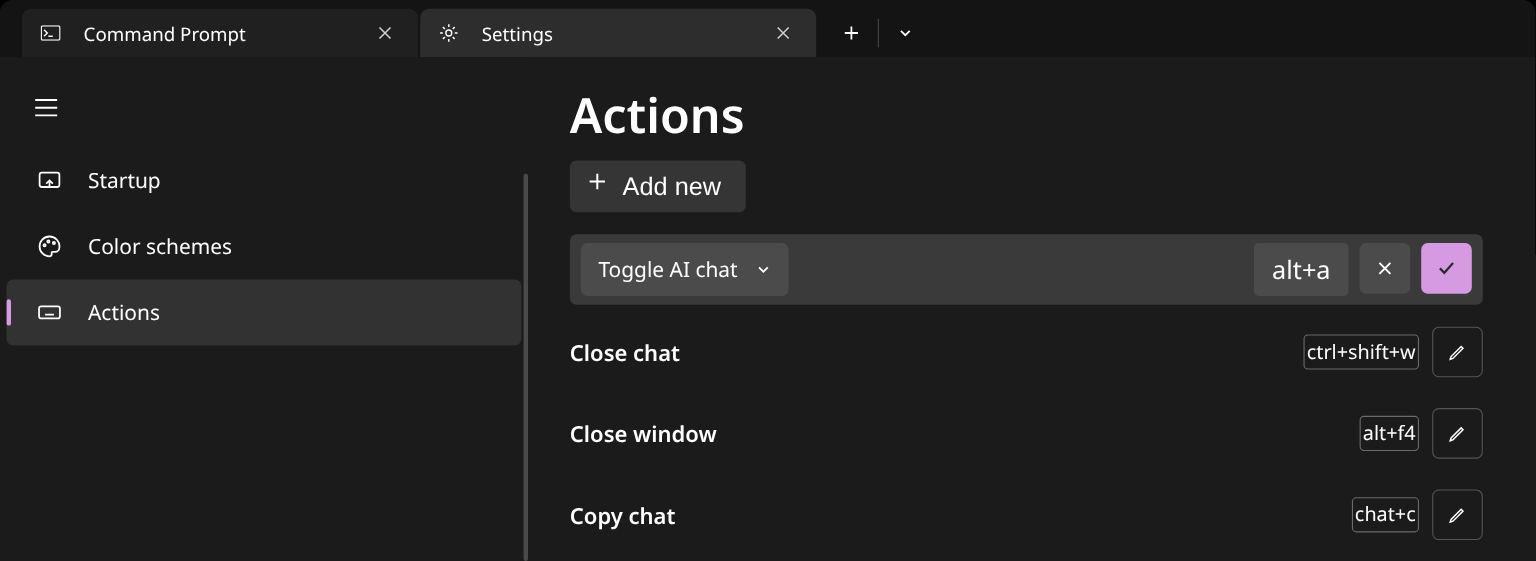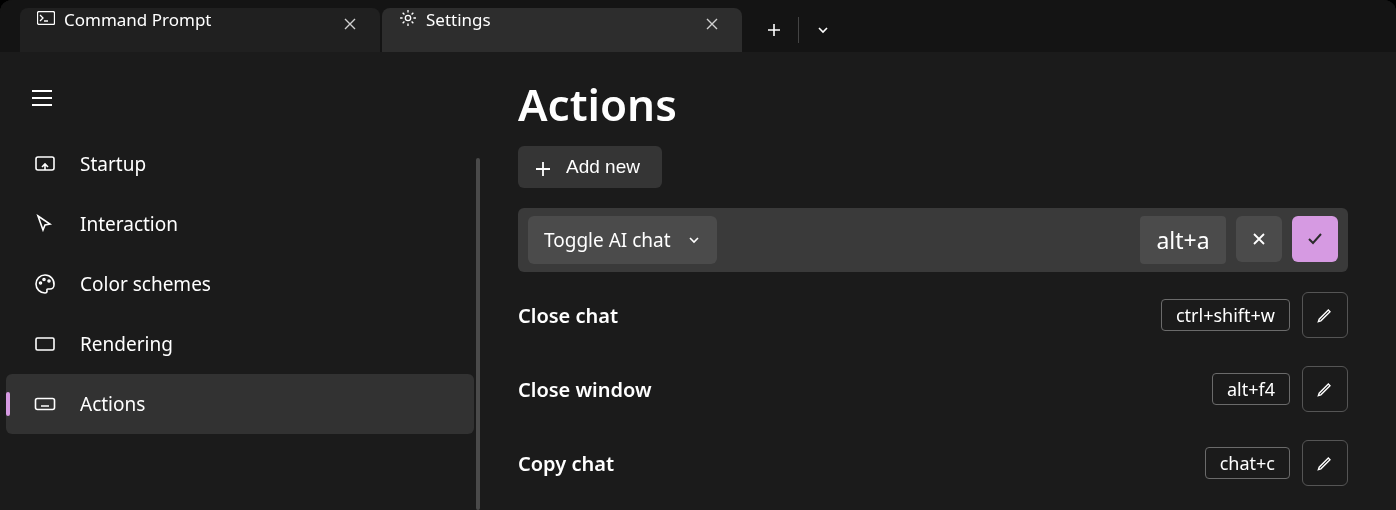--- a/index.html
+++ b/index.html
@@ -16,21 +16,21 @@
     --border:#6b6b6b;
     --btn:#353535;
     --btn-hover:#404040;
   }
   *{box-sizing:border-box;}
   html,body{margin:0;padding:0;width:1396px;height:510px;font-family:"Segoe UI",system-ui,sans-serif;background:#000;}
   .window{width:1396px;height:510px;background:var(--bg);border-radius:12px 12px 0 0;overflow:hidden;position:relative;}
 
   
   .titlebar{height:52px;background:var(--bg-darker);display:flex;align-items:flex-end;padding-left:20px;gap:0;}
-  .tab{display:flex;height:44px;padding:0 14px 0 16px;gap:8px;border-radius:8px 8px 0 0;color:var(--text);font-size:17px;cursor:default;}
+  .tab{display:flex;align-items:center;height:44px;padding:0 14px 0 16px;gap:20px;border-radius:8px 8px 0 0;color:var(--text);font-size:17px;cursor:default;}
   .tab-cmd{background:var(--tab-inactive);width:360px;}
   .tab-settings{background:var(--tab-active);width:360px;margin-left:2px;}
   .tab-icon{width:20px;height:20px;display:inline-flex;align-items:center;justify-content:center;color:var(--text);flex:0 0 auto;}
   .tab-label{flex:1 1 auto;white-space:nowrap;overflow:hidden;}
   .tab-close{width:32px;height:32px;display:flex;align-items:center;justify-content:center;border-radius:4px;color:var(--text-dim);}
   .titlebar-actions{display:flex;align-items:center;height:44px;padding-left:10px;}
   .title-btn{width:44px;height:44px;display:flex;align-items:center;justify-content:center;color:var(--text);}
   .title-divider{width:1px;height:26px;background:#444;margin:0 2px;}
 
   
@@ -41,34 +41,34 @@
   .nav{padding-top:6px;}
   .nav-item{display:flex;align-items:center;gap:22px;height:60px;padding:0 26px;color:var(--text);font-size:19px;border-radius:6px;margin:0 6px;cursor:default;}
   .nav-item.selected{background:var(--sidebar-selected);position:relative;}
   .nav-item.selected::before{content:"";position:absolute;left:0;top:18px;bottom:18px;width:4px;background:var(--accent);border-radius:2px;}
   .nav-icon{width:26px;height:26px;display:inline-flex;align-items:center;justify-content:center;color:var(--text);flex:0 0 auto;}
   .sidebar-scroll{position:absolute;right:0;top:106px;bottom:0;width:4px;background:#4a4a4a;border-radius:2px;}
 
   
   .main{flex:1;padding:22px 48px 0 38px;overflow:hidden;}
   .page-title{font-size:44px;font-weight:600;margin:0 0 12px;color:var(--text);}
-  .add-new{display:inline-flex;align-items:flex-end;gap:14px;background:var(--btn);border:none;color:var(--text);font-size:19px;padding:10px 22px 10px 16px;border-radius:6px;cursor:default;}
+  .add-new{display:inline-flex;align-items:flex-start;gap:14px;background:var(--btn);border:none;color:var(--text);font-size:23px;padding:10px 22px 10px 16px;border-radius:6px;cursor:default;}
 
   .actions-list{margin-top:20px;display:flex;flex-direction:column;gap:12px;}
 
   .row-edit{display:flex;background:var(--row-edit);border-radius:6px;padding:8px 10px;gap:10px;}
   .dropdown{display:flex;align-items:center;gap:16px;background:#4b4b4b;border-radius:6px;padding:10px 16px;color:var(--text);font-size:19px;}
   .row-edit-spacer{flex:1;}
   .kbd-input{background:#4b4b4b;border:none;border-radius:4px;color:var(--text);font-size:23px;padding:8px 14px;text-align:center;width:86px;font-family:inherit;}
   .icon-btn{width:46px;height:46px;display:flex;align-items:center;justify-content:center;background:#4b4b4b;border-radius:6px;color:var(--text);}
   .icon-btn.accept{background:var(--accent);color:#2b2b2b;}
 
   .row{display:flex;align-items:center;padding:8px 0;gap:12px;}
   .row-label{flex:1;color:var(--text);font-size:20px;font-weight:600;}
-  .kbd{border:1.5px solid var(--border);border-radius:4px;padding:3px 14px;font-size:18px;color:var(--text);font-family:inherit;}
+  .kbd{border:1.5px solid var(--border);border-radius:4px;padding:3px 2px;font-size:18px;color:var(--text);font-family:inherit;}
   .edit-btn{width:46px;height:46px;display:flex;align-items:center;justify-content:center;border:1.5px solid #555;border-radius:6px;color:var(--text);}
 
   svg{display:block;}
 </style>
 </head>
 <body>
 
 <div class="window">
 
   <div class="titlebar">
@@ -133,50 +133,34 @@
         <div class="nav-item">
           <span class="nav-icon">
             <svg width="24" height="24" viewBox="0 0 24 24" fill="none" stroke="currentColor" stroke-width="1.6">
                 <rect x="3" y="5" width="18" height="13" rx="2"></rect>
                 <path d="M12 18v-5M9 15l3-3 3 3"></path>
               </svg>
           </span>
           <span>Startup</span>
         </div>
 
-        <div class="nav-item">
-          <span class="nav-icon">
-            <svg width="24" height="24" viewBox="0 0 24 24" fill="none" stroke="currentColor" stroke-width="1.6">
-                <path d="M5 4l12 8-5 1-2 5-5-14z"></path>
-              </svg>
-          </span>
-          <span>Interaction</span>
-        </div>
 
 
         <div class="nav-item">
           <span class="nav-icon">
             <svg width="24" height="24" viewBox="0 0 24 24" fill="none" stroke="currentColor" stroke-width="1.6">
                 <path d="M12 3a9 9 0 1 0 0 18c1.5 0 2-1 2-2s-.5-2 1-2h2a4 4 0 0 0 4-4 9 9 0 0 0-9-10z"></path>
                 <circle cx="7.5" cy="11" r="1"></circle>
                 <circle cx="11" cy="7.5" r="1"></circle>
                 <circle cx="16" cy="9" r="1"></circle>
               </svg>
           </span>
           <span>Color schemes</span>
         </div>
 
-        <div class="nav-item">
-          <span class="nav-icon">
-            <svg width="24" height="24" viewBox="0 0 24 24" fill="none" stroke="currentColor" stroke-width="1.6">
-                <rect x="3" y="6" width="18" height="12" rx="1.5"></rect>
-              </svg>
-          </span>
-          <span>Rendering</span>
-        </div>
 
         <div class="nav-item selected">
           <span class="nav-icon">
             <svg width="24" height="24" viewBox="0 0 24 24" fill="none" stroke="currentColor" stroke-width="1.6">
                 <rect x="2.5" y="6.5" width="19" height="11" rx="2"></rect>
                 <path d="M6 10h.01M10 10h.01M14 10h.01M18 10h.01M8 14h8"></path>
               </svg>
           </span>
           <span>Actions</span>
         </div>

